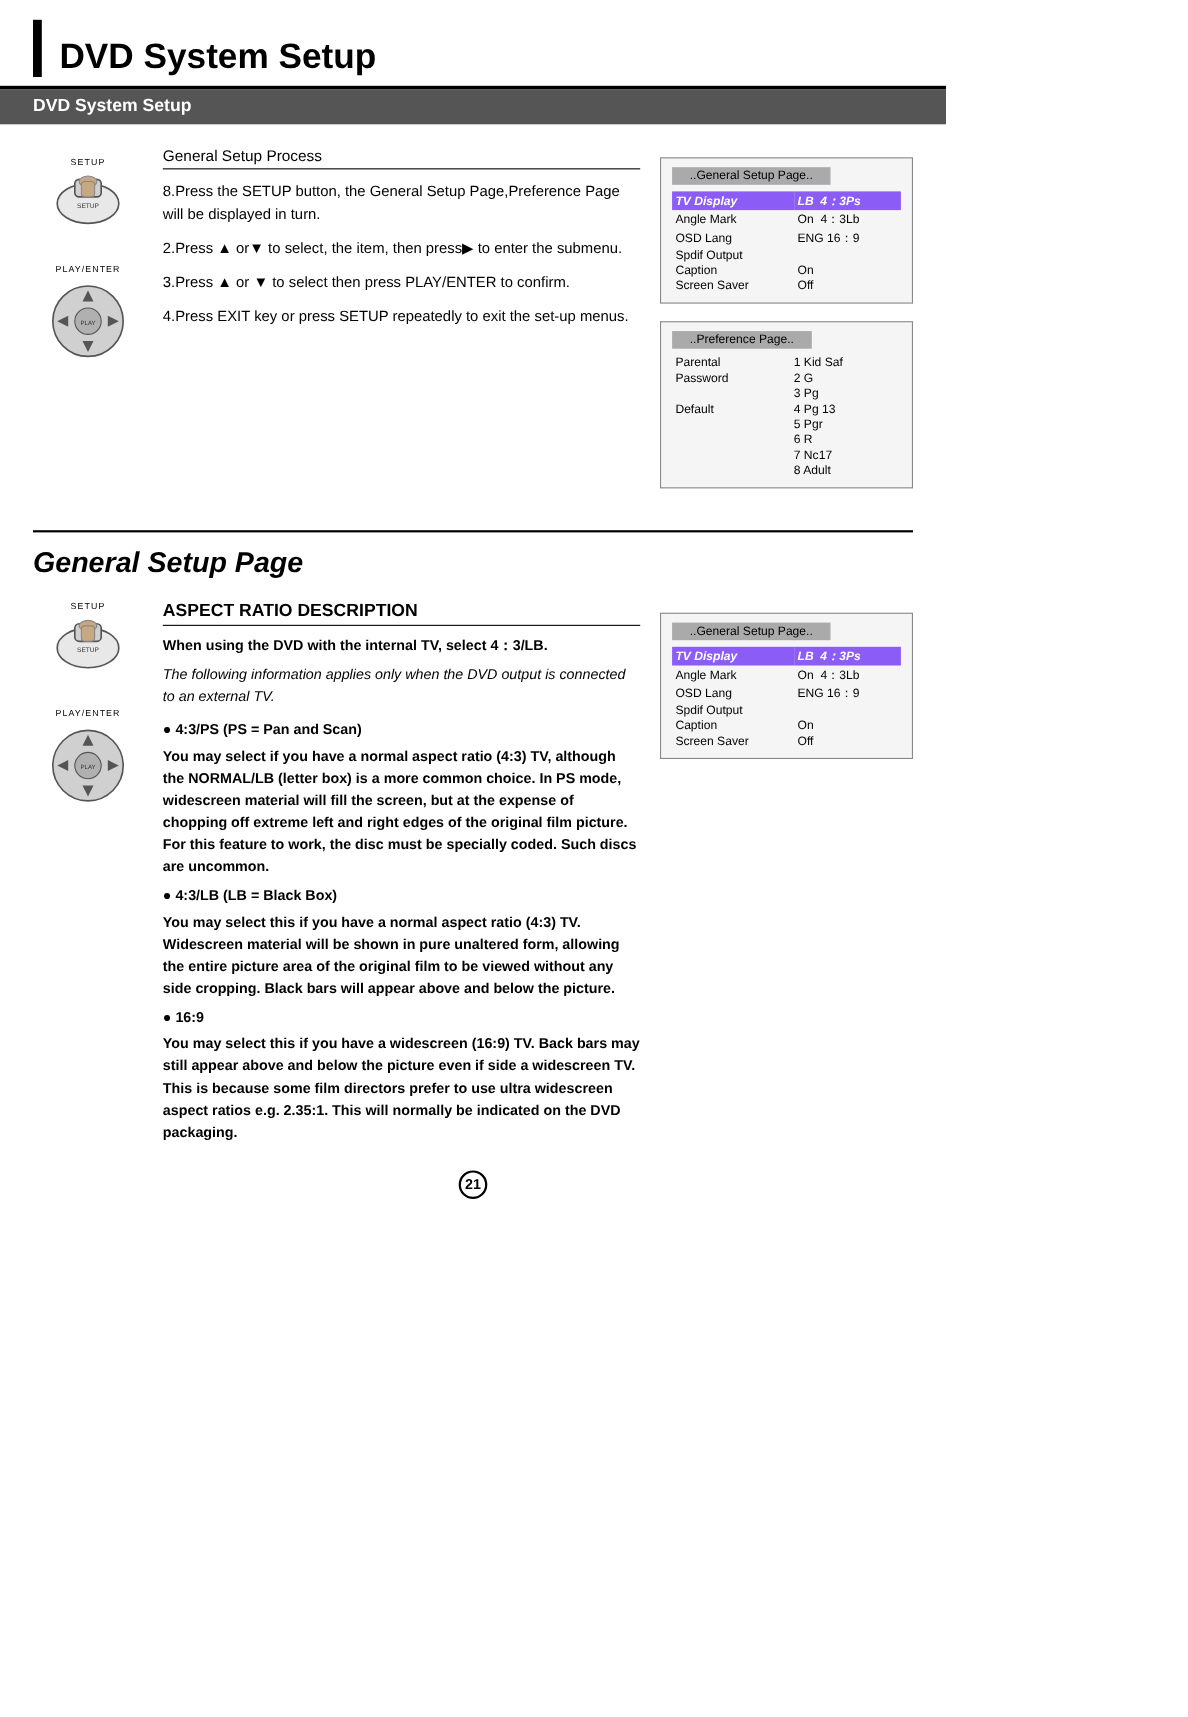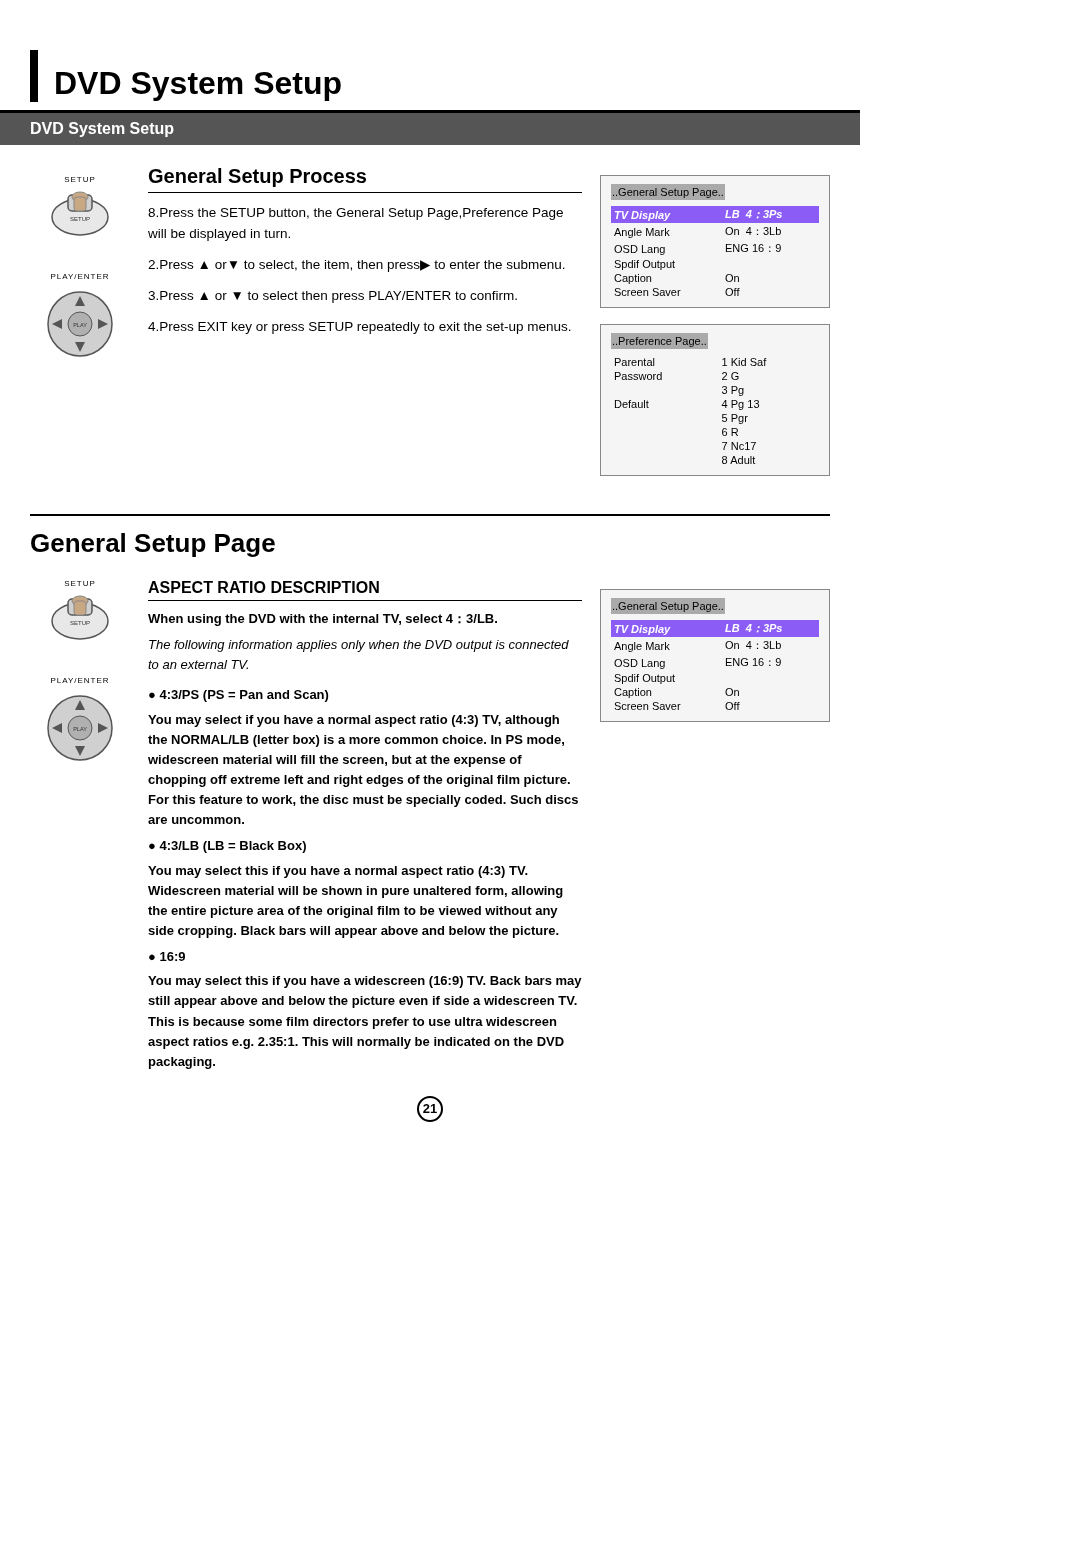--- a/index.html
+++ b/index.html
@@ -8,21 +8,20 @@
       font-size: 13px;
       background: #fff;
       color: #000;
       width: 1080px;
       min-height: 1561px;
     }
 
     .page-wrapper {
       width: 860px;
       padding: 0;
-      margin-top: 32px;
     }
 
     
     .main-title-bar {
       background: #fff;
       padding: 18px 30px 8px 30px;
       border-bottom: 3px solid #000;
       display: flex;
       align-items: flex-end;
     }
@@ -81,22 +80,22 @@
       width: 230px;
       flex-shrink: 0;
       display: flex;
       flex-direction: column;
       gap: 16px;
       padding-top: 10px;
     }
 
     
     .section-heading {
-      font-size: 20px;
-      font-weight: bold;
+      font-size: 14px;
+      font-weight: normal;
       margin-bottom: 10px;
       border-bottom: 1px solid #000;
       padding-bottom: 4px;
     }
 
     .step-text {
       margin-bottom: 10px;
       line-height: 1.55;
       font-size: 13.5px;
     }
@@ -105,21 +104,21 @@
     .setup-screen {
       border: 1.5px solid #888;
       background: #f5f5f5;
       padding: 8px 10px;
       font-size: 11.5px;
     }
     .setup-screen .screen-title {
       background: #aaa;
       color: #000;
       font-size: 11px;
-      padding: 2px 1px;
+      padding: 2px 16px;
       margin-bottom: 6px;
       display: inline-block;
     }
     .setup-screen table {
       border-collapse: collapse;
       width: 100%;
     }
     .setup-screen td {
       padding: 1px 3px;
       font-size: 11px;
@@ -148,20 +147,21 @@
     .section-divider {
       border: none;
       border-top: 2px solid #000;
       margin: 18px 0 12px 0;
     }
 
     
     .gsp-heading {
       font-size: 26px;
       font-weight: bold;
+      font-style: italic;
       margin-bottom: 6px;
     }
 
     .aspect-left {
       flex: 1;
     }
 
     .aspect-heading {
       font-size: 16px;
       font-weight: bold;

